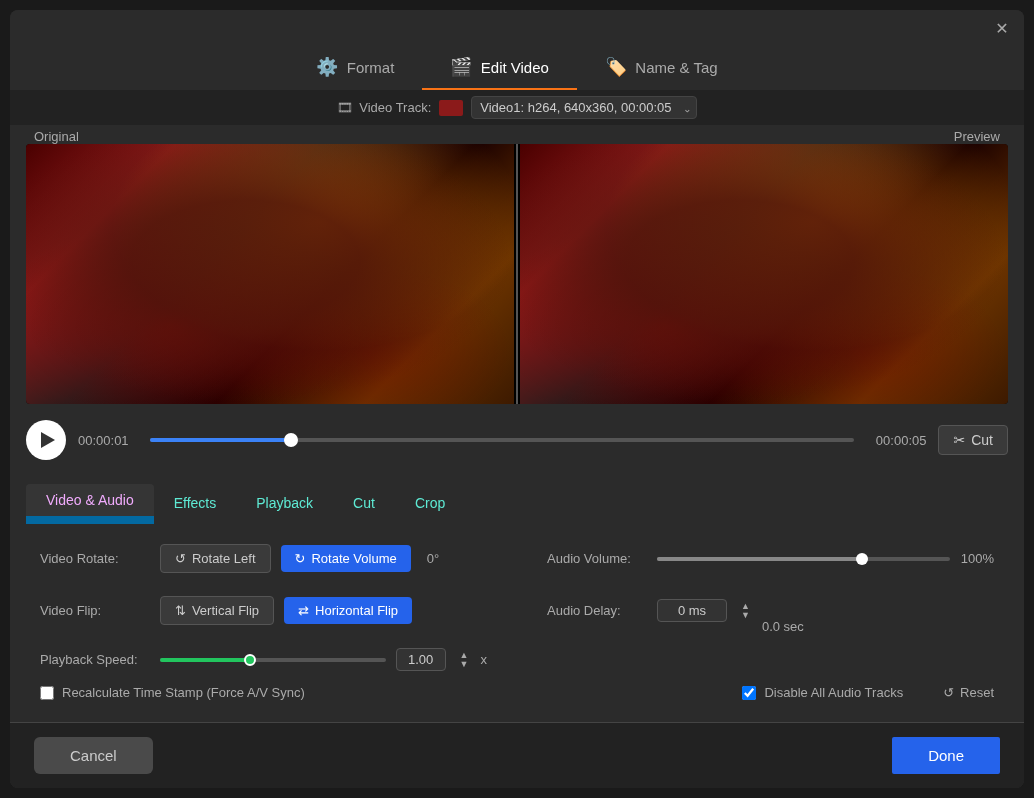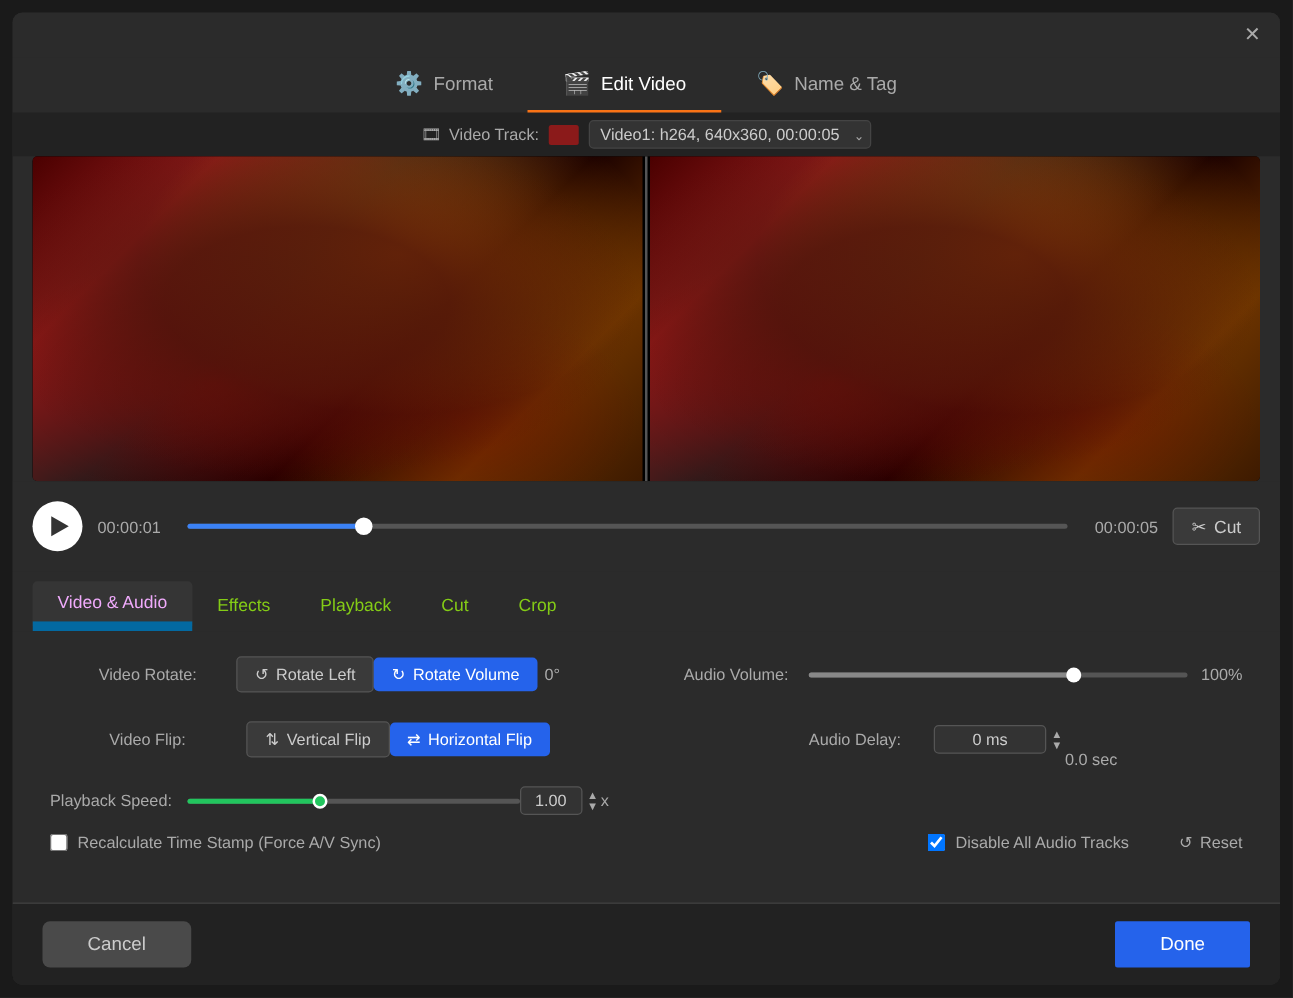--- a/index.html
+++ b/index.html
@@ -229,39 +229,39 @@
     .edit-tabs {
       display: flex;
       align-items: center;
       gap: 0;
       padding: 8px 16px 0;
       background: #2b2b2b;
     }
     .edit-tab {
       padding: 8px 20px;
       cursor: pointer;
-      color: #84cc16;
+      color: #5eead4;
       font-size: 14px;
       border-bottom: 2px solid transparent;
       border-radius: 4px 4px 0 0;
     }
     .edit-tab.active {
       color: #f0abfc;
       border-bottom: 8px solid #0369a1;
       background: rgba(255,255,255,0.05);
     }
     .edit-content {
       flex: 1;
       background: #2b2b2b;
       padding: 20px 30px;
     }
     .control-row {
       display: flex;
       align-items: center;
-      justify-content: center;
+      gap: 10px;
     }
     .control-label {
       font-size: 13px;
       color: #aaa;
       min-width: 110px;
     }
     .btn-blue {
       background: #2563eb;
       border: none;
       color: #fff;
@@ -370,21 +370,21 @@
       border-radius: 4px;
       padding: 3px 6px;
       font-size: 13px;
       text-align: center;
     }
     .speed-unit {
       font-size: 13px;
       color: #aaa;
     }
     .delay-input {
-      width: 90px;
+      width: 70px;
       background: #333;
       border: 1px solid #555;
       color: #ccc;
       border-radius: 4px;
       padding: 3px 6px;
       font-size: 13px;
       text-align: center;
     }
     .delay-sec {
       font-size: 13px;
@@ -503,20 +503,24 @@
       <span>Video Track:</span>
     </div>
     <span class="track-icon"></span>
     <div class="video-track-wrapper">
       <select class="video-track-select">
         <option>Video1: h264, 640x360, 00:00:05</option>
       </select>
     </div>
   </div>
 
+  <div class="preview-labels">
+    <span>Original</span>
+    <span>Preview</span>
+  </div>
 
   <div class="video-preview">
     <div class="video-half">
       <div class="face"></div>
     </div>
     <div class="video-divider"></div>
     <div class="video-half">
       <div class="face"></div>
     </div>
   </div>

